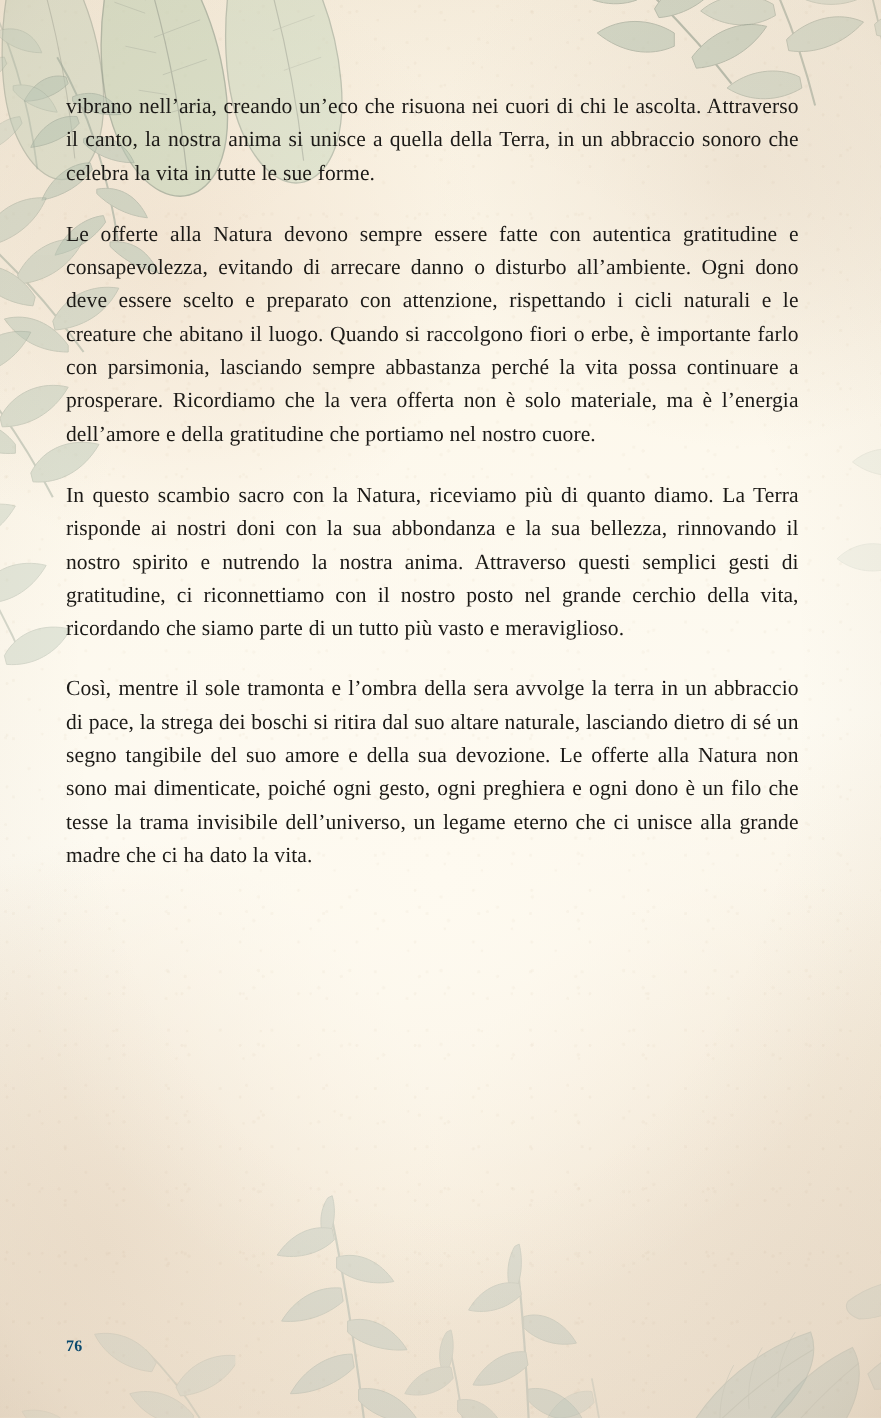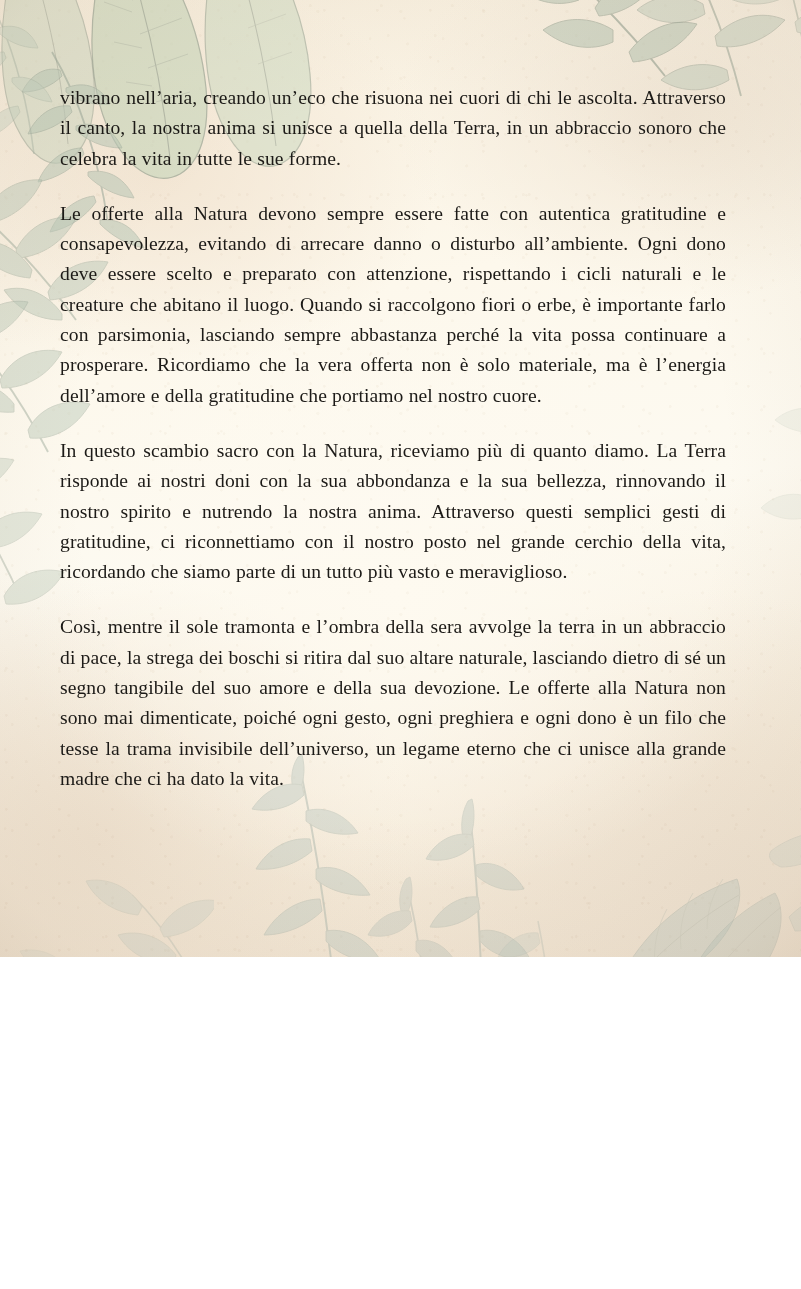--- a/index.html
+++ b/index.html
@@ -4,21 +4,21 @@
 <style>
   html, body {
     margin: 0;
     padding: 0;
     background: #ffffff;
   }
 
   #page {
     position: relative;
     width: 801px;
-    height: 957px;
+    height: 1289px;
     overflow: hidden;
     background: #fbf4e6;
     font-family: "Liberation Serif", "DejaVu Serif", serif;
   }
 
   
   .paper-base {
     position: absolute;
     inset: 0;
     background:

